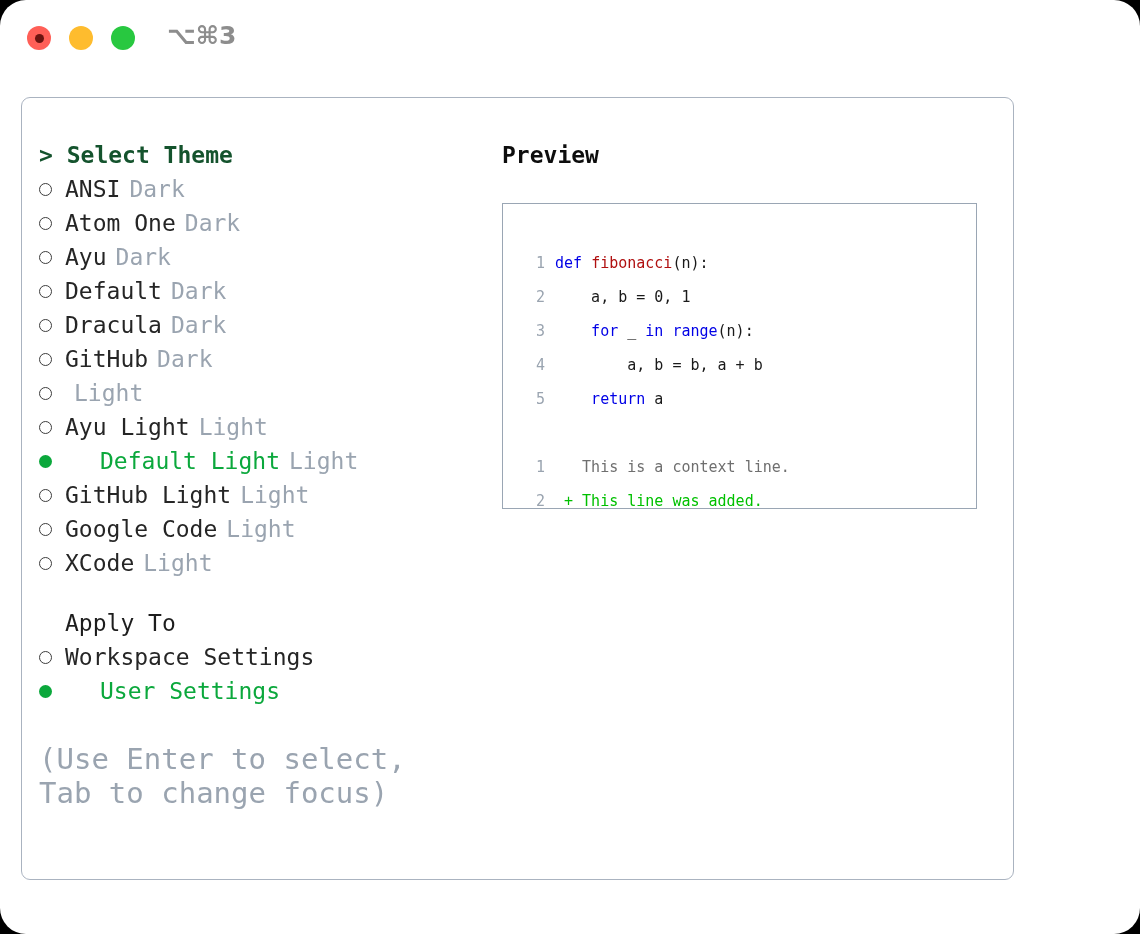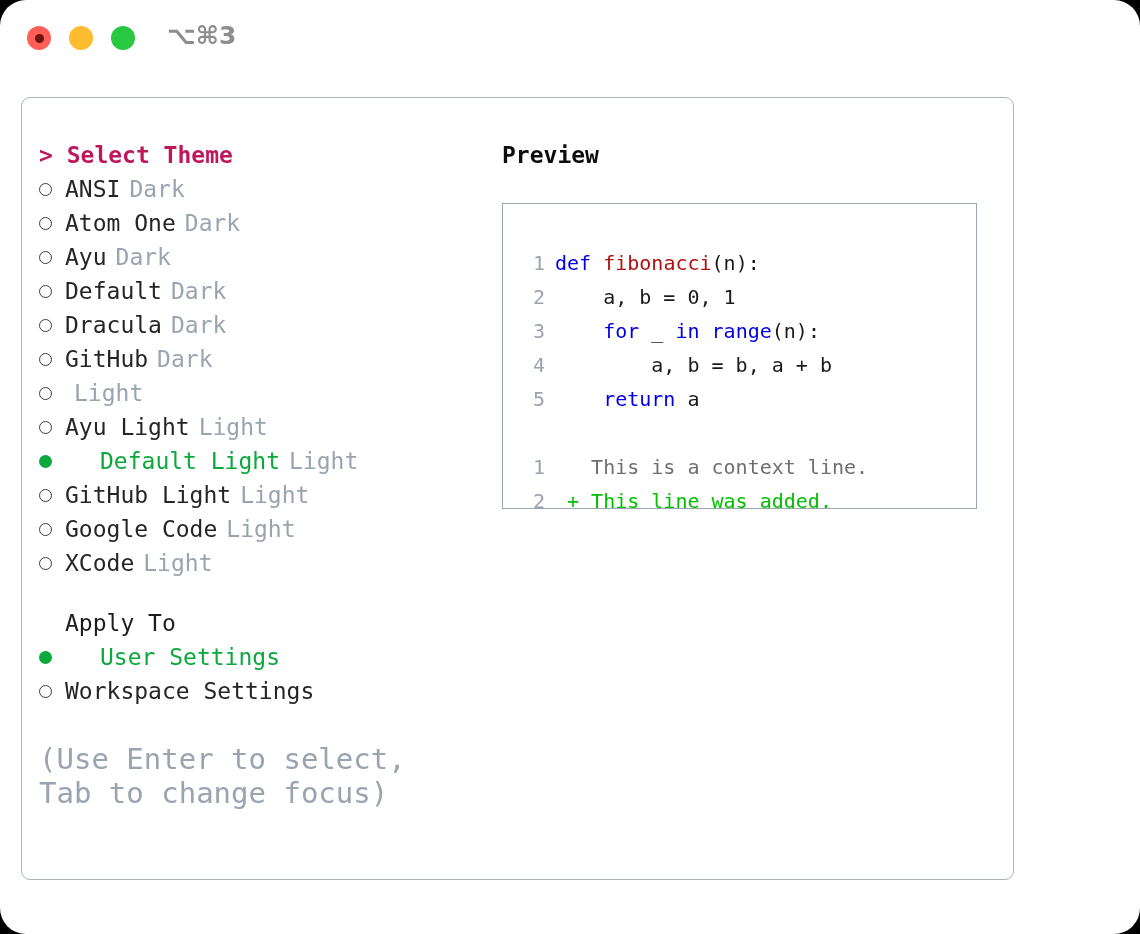--- a/index.html
+++ b/index.html
@@ -96,21 +96,21 @@
     height: 34px;
     font-size: 23px;
     line-height: 34px;
     white-space: pre;
   }
   .header-line {
     font-size: 23px;
     line-height: 34px;
     height: 34px;
     font-weight: bold;
-    color: #be185d;
+    color: #14532d;
     white-space: pre;
   }
   .marker {
     display: inline-block;
     width: 26px;
     flex: 0 0 26px;
     font-size: 23px;
     color: #3d3d3d;
     white-space: pre;
   }
@@ -181,21 +181,21 @@
     box-sizing: border-box;
     background: #ffffff;
   }
   .code-area {
     position: absolute;
     left: 18px;
     top: 42px;
     right: 10px;
   }
   .code-line {
-    font-size: 20px;
+    font-size: 15px;
     line-height: 34px;
     height: 34px;
     white-space: pre;
   }
   .lnum {
     display: inline-block;
     width: 24px;
     text-align: right;
     color: #9aa4b0;
     margin-right: 10px;
@@ -236,22 +236,22 @@
           <div class="list-line"><span class="marker"><span class="bullet-ring"></span></span><span class="item-cat">Light</span></div>
           <div class="list-line"><span class="marker"><span class="bullet-ring"></span></span><span class="item-label">Ayu Light</span><span class="item-cat">Light</span></div>
           <div class="list-line"><span class="marker"><span class="bullet-dot"></span></span><span class="item-label selected">Default Light</span><span class="item-cat">Light</span></div>
           <div class="list-line"><span class="marker"><span class="bullet-ring"></span></span><span class="item-label">GitHub Light</span><span class="item-cat">Light</span></div>
           <div class="list-line"><span class="marker"><span class="bullet-ring"></span></span><span class="item-label">Google Code</span><span class="item-cat">Light</span></div>
           <div class="list-line"><span class="marker"><span class="bullet-ring"></span></span><span class="item-label">XCode</span><span class="item-cat">Light</span></div>
         </div>
       <div class="spacer-sm"></div>
       <div class="section-title">Apply To</div>
       <div id="apply-list">
+          <div class="list-line"><span class="marker"><span class="bullet-ring"></span></span><span class="item-label">Workspace Settings</span></div>
           <div class="list-line"><span class="marker"><span class="bullet-dot"></span></span><span class="item-label selected">User Settings</span></div>
-          <div class="list-line"><span class="marker"><span class="bullet-ring"></span></span><span class="item-label">Workspace Settings</span></div>
         </div>
       <div class="spacer-md"></div>
       <div class="hint">(Use Enter to select, Tab to change focus)</div>
     </div>
 
     <div class="right-col">
       <div class="preview-title">Preview</div>
       <div class="preview-box">
         <div class="code-area">
           <div id="code-lines">

